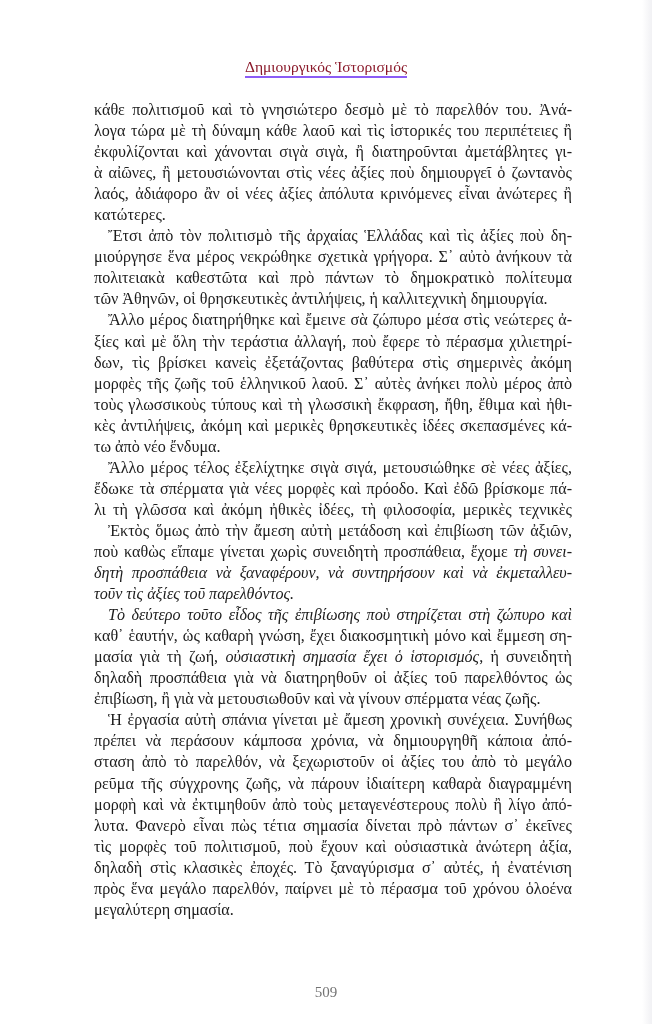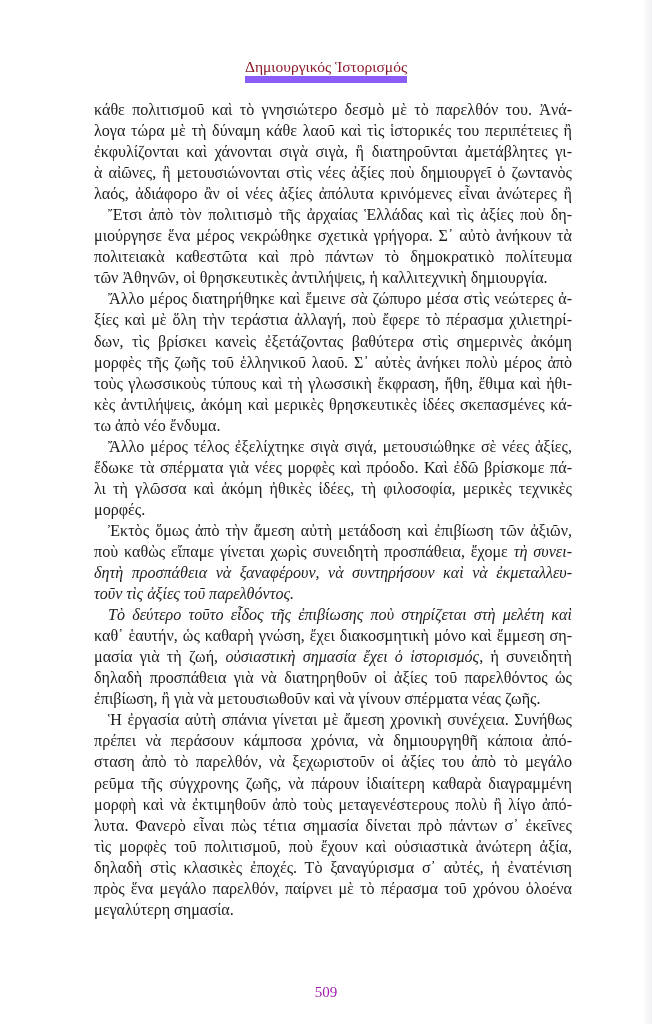--- a/index.html
+++ b/index.html
@@ -6,87 +6,87 @@
   body {
     width: 652px; height: 1024px; background: #ffffff; position: relative; overflow: hidden;
     font-family: "DejaVu Serif", "Liberation Serif", serif;
     color: #1c1c1c;
   }
   .header {
     position: absolute; top: 58px; left: 0; width: 652px; text-align: center;
     font-family: "Liberation Serif", "DejaVu Serif", serif;
     font-size: 15.5px; color: #8b1a2b;
   }
-  .header span { border-bottom: 7px solid #8b5cf6; padding-bottom: 1px; }
+  .header span { border-bottom: 2px solid #8b5cf6; padding-bottom: 1px; }
   .body-text {
     position: absolute; top: 99px; left: 94px; width: 478px;
   }
   .line {
     font-family: Liberation Serif, serif;
     font-size: 16.1px; line-height: 21.05px; height: 21.05px;
     white-space: nowrap; text-align: justify; text-align-last: justify;
     overflow: visible;
   }
   .line.last { text-align-last: left; }
   .line.indent { padding-left: 14px; }
   .line.it { font-style: italic; }
   .page-number {
     position: absolute; top: 984px; left: 0; width: 652px; text-align: center;
     font-family: "Liberation Serif", "DejaVu Serif", serif;
-    font-size: 15px; color: #a21caf;
+    font-size: 15px; color: #737373;
   }
   .right-edge {
     position: absolute; top: 0; right: 0; width: 10px; height: 1024px;
     background: linear-gradient(to right, #ffffff, #f1f1f4);
   }
 </style>
 </head>
 <body>
 
 <div class="header">
   <span>Δημιουργικός Ἱστορισμός</span>
 </div>
 
 <div class="body-text" id="body-text">
     <div>
       <div class="line">κάθε πολιτισμοῦ καὶ τὸ γνησιώτερο δεσμὸ μὲ τὸ παρελθόν του. Ἀνά-</div>
       <div class="line">λογα τώρα μὲ τὴ δύναμη κάθε λαοῦ καὶ τὶς ἱστορικές του περιπέτειες ἢ</div>
       <div class="line">ἐκφυλίζονται καὶ χάνονται σιγὰ σιγὰ, ἢ διατηροῦνται ἀμετάβλητες γι-</div>
       <div class="line">ὰ αἰῶνες, ἢ μετουσιώνονται στὶς νέες ἀξίες ποὺ δημιουργεῖ ὁ ζωντανὸς</div>
       <div class="line">λαός, ἀδιάφορο ἂν οἱ νέες ἀξίες ἀπόλυτα κρινόμενες εἶναι ἀνώτερες ἢ</div>
+      <div class="line last">κατώτερες.</div>
     </div>
     <div>
       <div class="line indent">Ἔτσι ἀπὸ τὸν πολιτισμὸ τῆς ἀρχαίας Ἑλλάδας καὶ τὶς ἀξίες ποὺ δη-</div>
       <div class="line">μιούργησε ἕνα μέρος νεκρώθηκε σχετικὰ γρήγορα. Σ᾽ αὐτὸ ἀνήκουν τὰ</div>
       <div class="line">πολιτειακὰ καθεστῶτα καὶ πρὸ πάντων τὸ δημοκρατικὸ πολίτευμα</div>
       <div class="line last">τῶν Ἀθηνῶν, οἱ θρησκευτικὲς ἀντιλήψεις, ἡ καλλιτεχνικὴ δημιουργία.</div>
     </div>
     <div>
       <div class="line indent">Ἄλλο μέρος διατηρήθηκε καὶ ἔμεινε σὰ ζώπυρο μέσα στὶς νεώτερες ἀ-</div>
       <div class="line">ξίες καὶ μὲ ὅλη τὴν τεράστια ἀλλαγή, ποὺ ἔφερε τὸ πέρασμα χιλιετηρί-</div>
       <div class="line">δων, τὶς βρίσκει κανεὶς ἐξετάζοντας βαθύτερα στὶς σημερινὲς ἀκόμη</div>
       <div class="line">μορφὲς τῆς ζωῆς τοῦ ἑλληνικοῦ λαοῦ. Σ᾽ αὐτὲς ἀνήκει πολὺ μέρος ἀπὸ</div>
       <div class="line">τοὺς γλωσσικοὺς τύπους καὶ τὴ γλωσσικὴ ἔκφραση, ἤθη, ἔθιμα καὶ ἠθι-</div>
       <div class="line">κὲς ἀντιλήψεις, ἀκόμη καὶ μερικὲς θρησκευτικὲς ἰδέες σκεπασμένες κά-</div>
       <div class="line last">τω ἀπὸ νέο ἔνδυμα.</div>
     </div>
     <div>
       <div class="line indent">Ἄλλο μέρος τέλος ἐξελίχτηκε σιγὰ σιγά, μετουσιώθηκε σὲ νέες ἀξίες,</div>
       <div class="line">ἔδωκε τὰ σπέρματα γιὰ νέες μορφὲς καὶ πρόοδο. Καὶ ἐδῶ βρίσκομε πά-</div>
       <div class="line">λι τὴ γλῶσσα καὶ ἀκόμη ἠθικὲς ἰδέες, τὴ φιλοσοφία, μερικὲς τεχνικὲς</div>
-      <div class="line last">μορφές.</div>
     </div>
     <div>
       <div class="line indent">Ἐκτὸς ὅμως ἀπὸ τὴν ἄμεση αὐτὴ μετάδοση καὶ ἐπιβίωση τῶν ἀξιῶν,</div>
       <div class="line">ποὺ καθὼς εἴπαμε γίνεται χωρὶς συνειδητὴ προσπάθεια, ἔχομε <em>τὴ συνει-</em></div>
       <div class="line it">δητὴ προσπάθεια νὰ ξαναφέρουν, νὰ συντηρήσουν καὶ νὰ ἐκμεταλλευ-</div>
       <div class="line last it">τοῦν τὶς ἀξίες τοῦ παρελθόντος.</div>
     </div>
     <div>
-      <div class="line indent it">Τὸ δεύτερο τοῦτο εἶδος τῆς ἐπιβίωσης ποὺ στηρίζεται στὴ μελέτη καὶ</div>
+      <div class="line indent it">Τὸ δεύτερο τοῦτο εἶδος τῆς ἐπιβίωσης ποὺ στηρίζεται στὴ ζώπυρο καὶ</div>
     </div>
     <div>
       <div class="line">καθ᾽ ἑαυτήν, ὡς καθαρὴ γνώση, ἔχει διακοσμητικὴ μόνο καὶ ἔμμεση ση-</div>
       <div class="line">μασία γιὰ τὴ ζωή, <em>οὐσιαστικὴ σημασία ἔχει ὁ ἱστορισμός</em>, ἡ συνειδητὴ</div>
       <div class="line">δηλαδὴ προσπάθεια γιὰ νὰ διατηρηθοῦν οἱ ἀξίες τοῦ παρελθόντος ὡς</div>
       <div class="line last">ἐπιβίωση, ἢ γιὰ νὰ μετουσιωθοῦν καὶ νὰ γίνουν σπέρματα νέας ζωῆς.</div>
     </div>
     <div>
       <div class="line indent">Ἡ ἐργασία αὐτὴ σπάνια γίνεται μὲ ἄμεση χρονικὴ συνέχεια. Συνήθως</div>
       <div class="line">πρέπει νὰ περάσουν κάμποσα χρόνια, νὰ δημιουργηθῆ κάποια ἀπό-</div>

